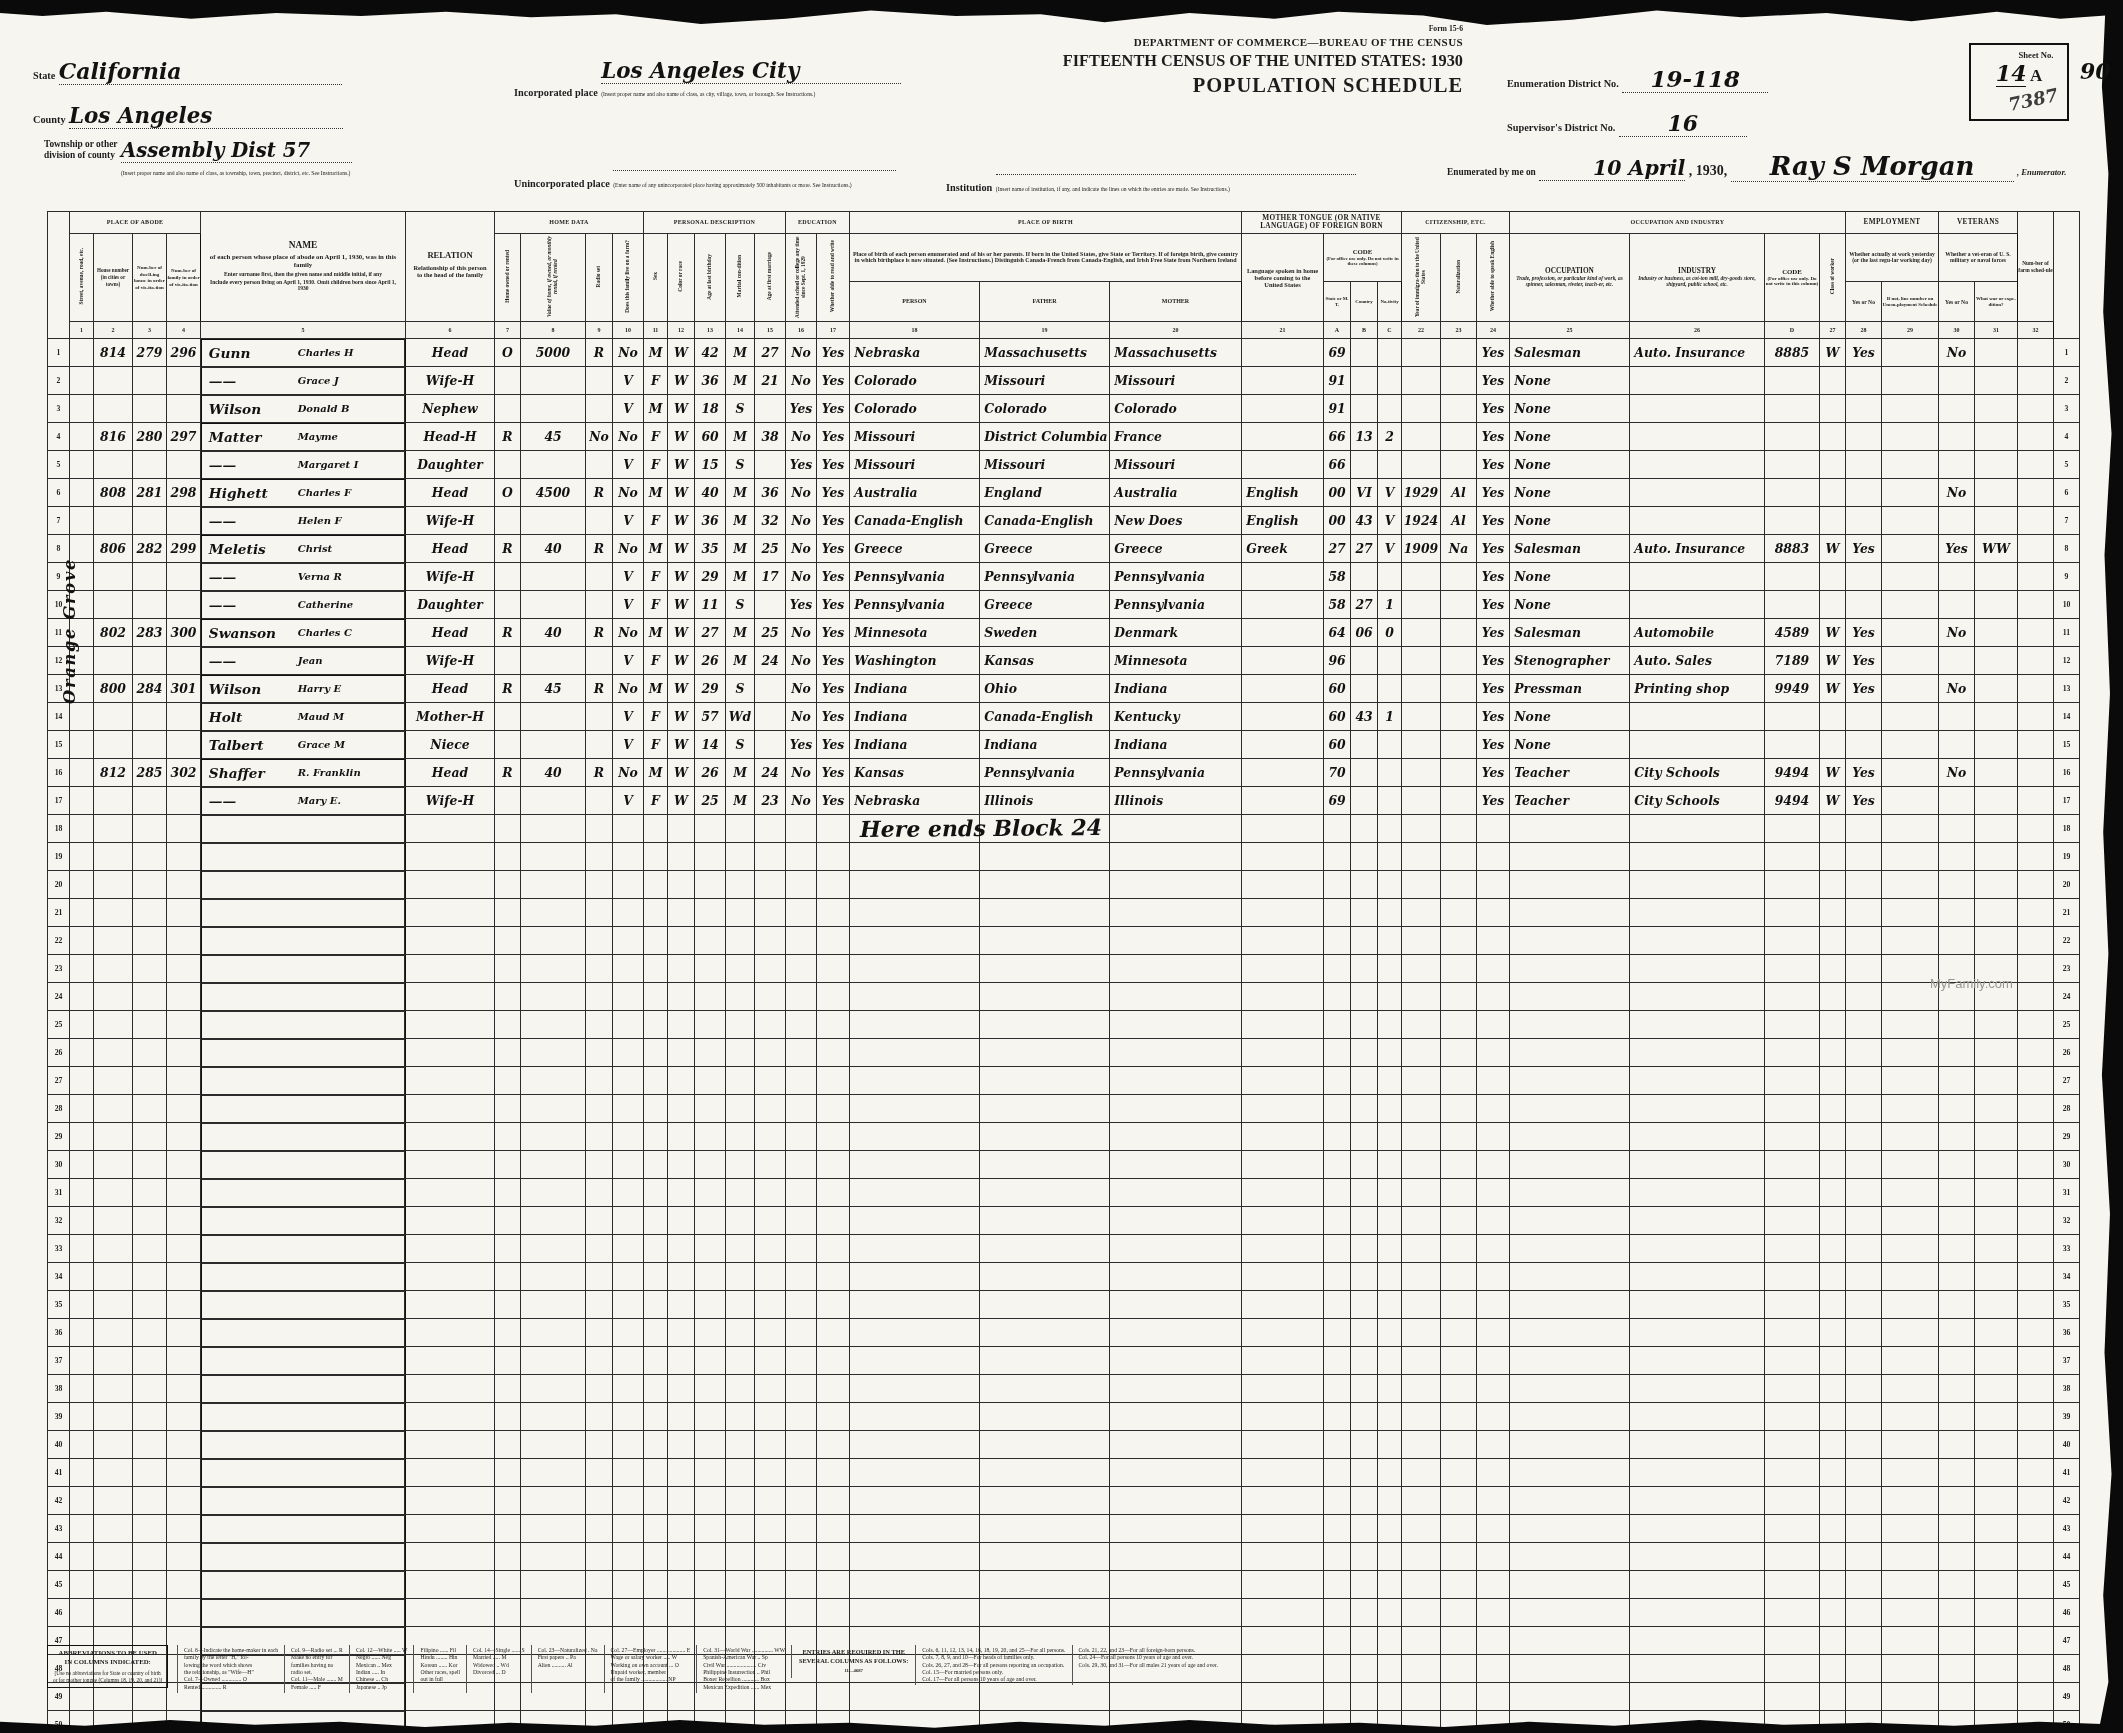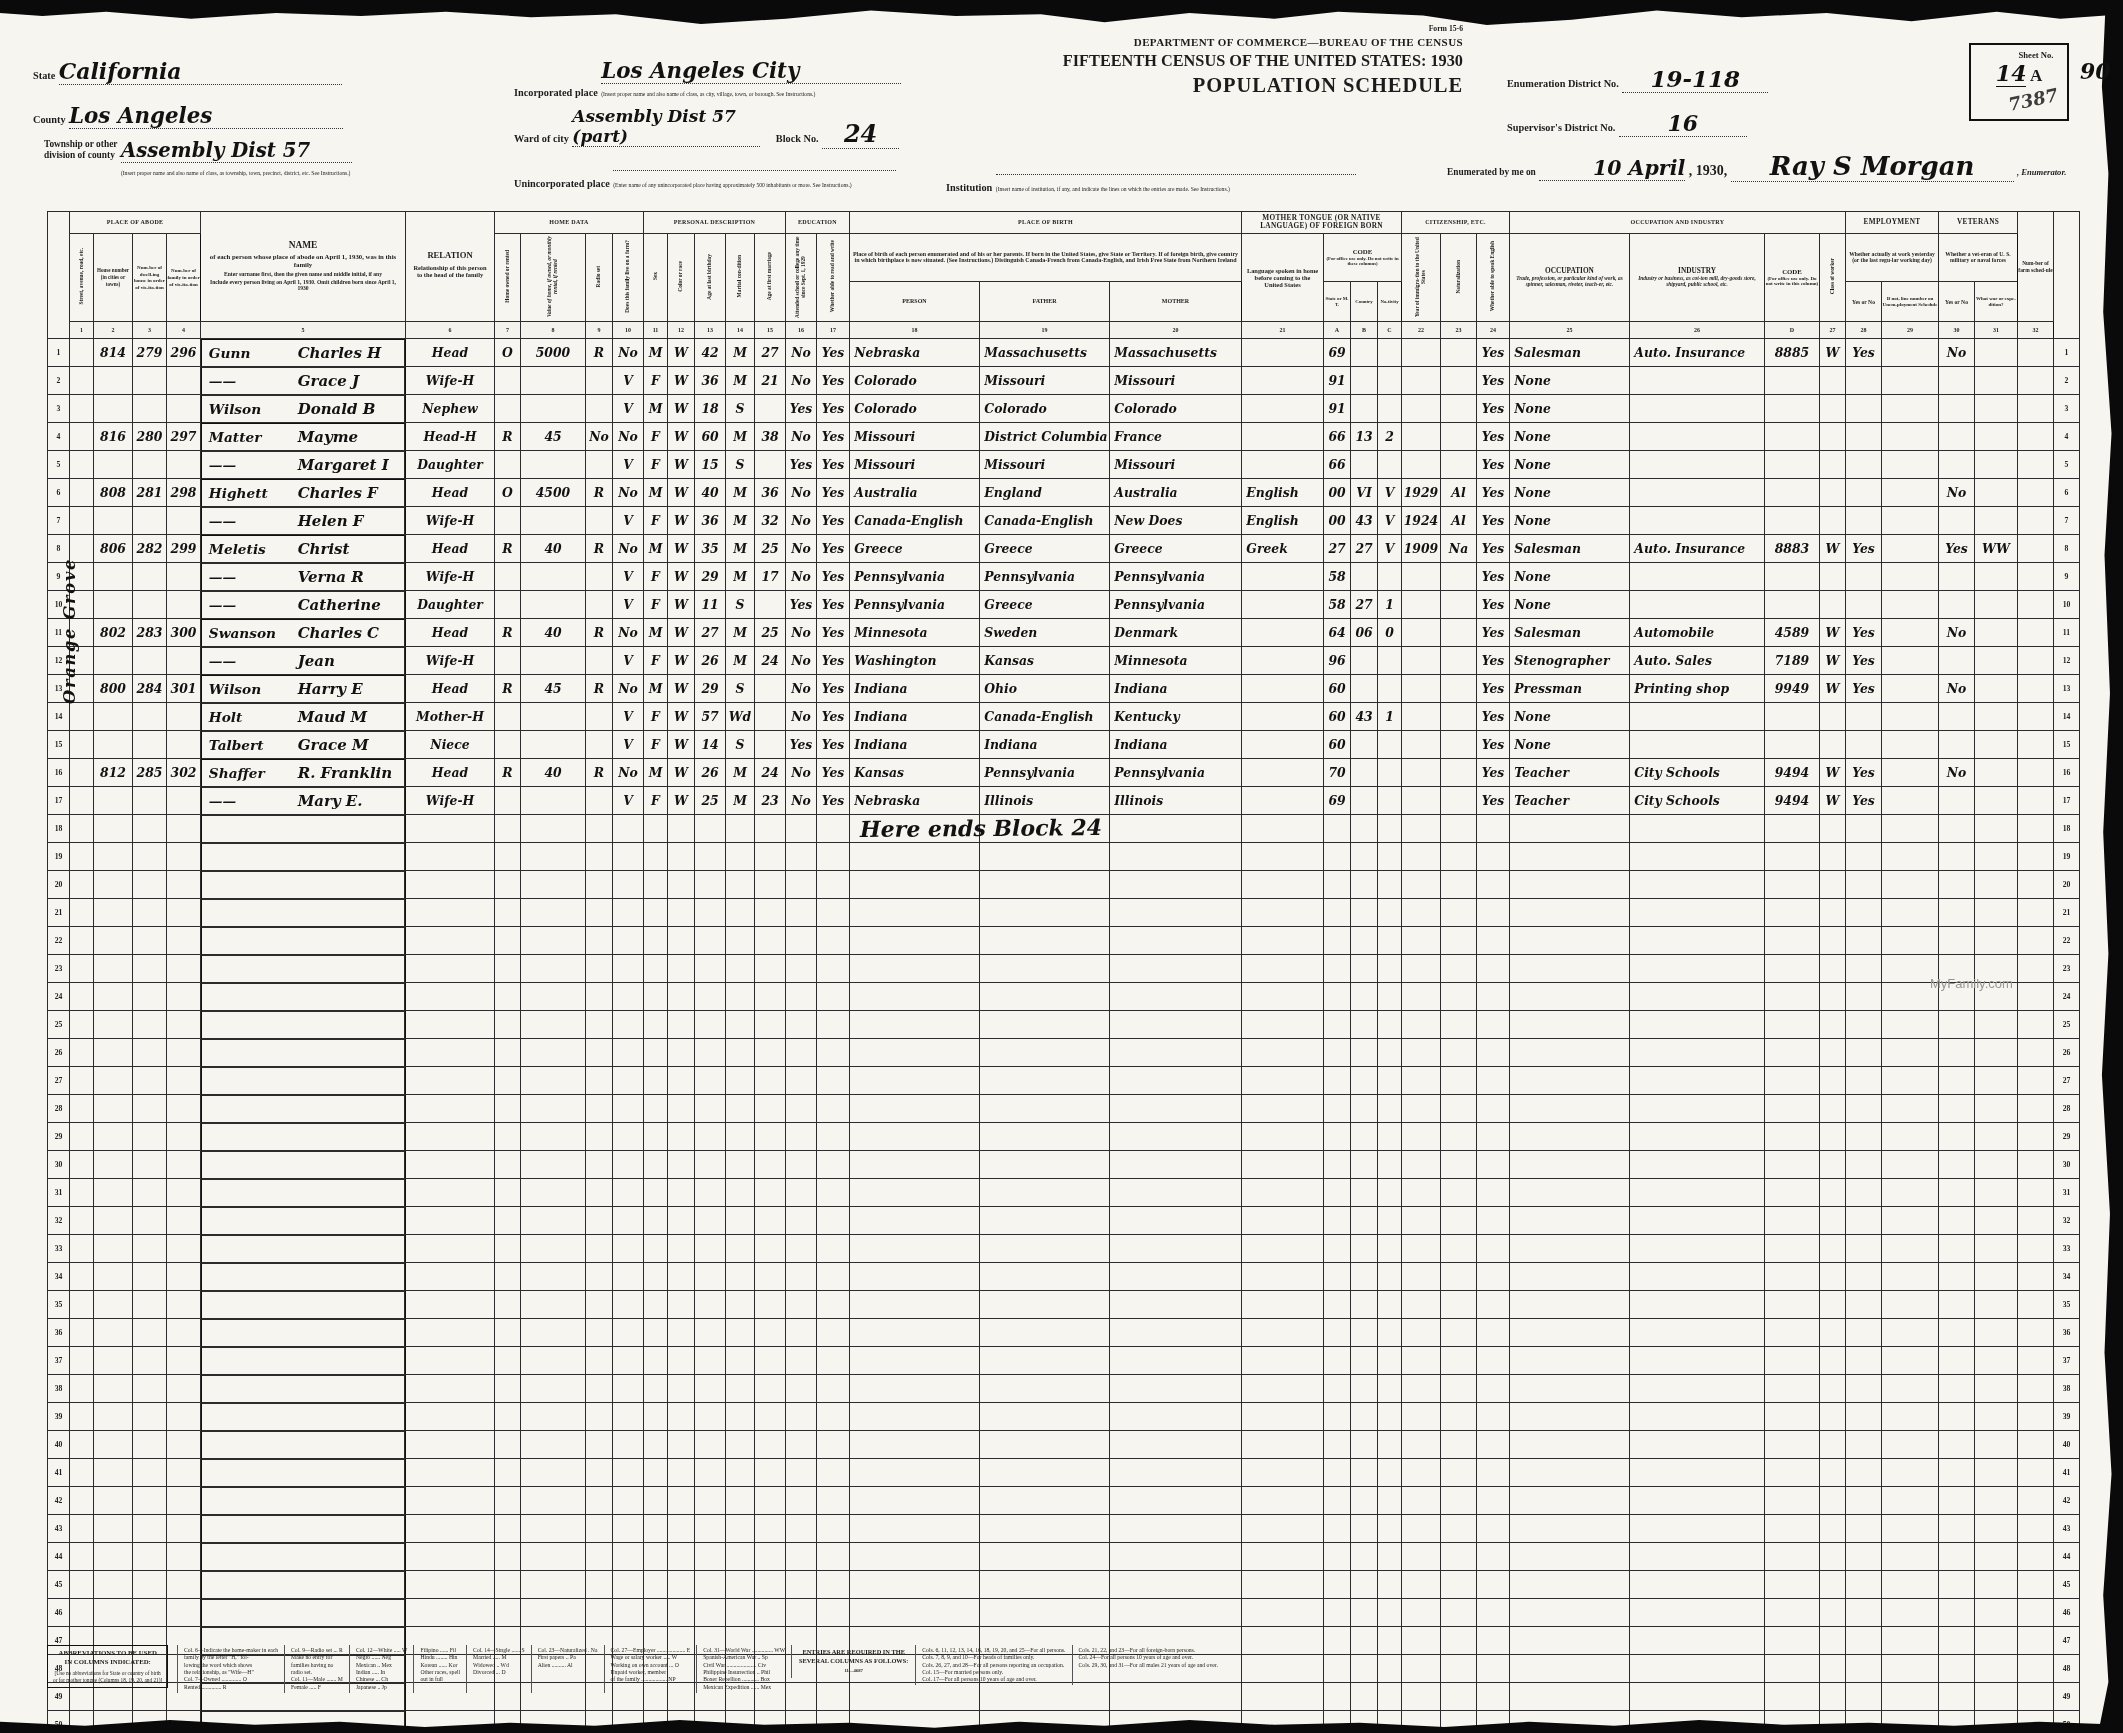--- a/index.html
+++ b/index.html
@@ -42,21 +42,21 @@
   .notecell{font-size:6.2px;text-align:left;padding:1.7px 3.4px;vertical-align:top;line-height:1.25;}
   .gL{border-left:1.7px solid #111 !important;}
   tbody td{height:26px;font-size:13px;text-align:center;vertical-align:middle;
            border-left:0.9px solid #3a3a3a;border-right:0.9px solid #3a3a3a;
            border-top:0.9px dotted #8a8a8a;border-bottom:0.9px dotted #8a8a8a;}
   tbody tr.hh td{border-top:1.7px solid #111;}
   tbody td.ln{font-family:"Liberation Serif",serif;font-style:normal;font-weight:bold;font-size:7.7px;color:#222;}
   tbody td.tl{text-align:left;padding-left:4.3px;}
   td.namecell{display:flex;align-items:center;height:26px;border-top:0.9px dotted #8a8a8a;border-bottom:0.9px dotted #8a8a8a;}
   .sur{width:44%;padding-left:6.8px;font-size:13.7px;text-align:left;}
-  .giv{font-size:15px;text-align:left;}
+  .giv{font-size:10px;text-align:left;}
   tbody td.hw{font-size:12.4px;}
   
   .street-vert{position:absolute;left:60px;top:387px;height:317px;writing-mode:vertical-rl;
      transform:rotate(180deg);font-size:16.3px;letter-spacing:1.7px;z-index:5;}
   .annotation{position:absolute;left:860px;top:815px;font-size:22px;z-index:5;transform:rotate(-.5deg);}
   .watermark{position:absolute;left:1930px;top:976px;font-size:13px;color:#9a978f;
      font-family:"Liberation Sans",sans-serif;z-index:6;}
   .stamp90{position:absolute;left:2080px;top:58px;font-size:22px;font-weight:bold;z-index:31;color:#111;}
   .stamp7387{position:absolute;left:2008px;top:89px;font-size:18px;color:#3d3d3d;transform:rotate(-12deg);z-index:31;}
   
@@ -94,26 +94,20 @@
         <span class="tiny">(Insert proper name and also name of class, as township, town, precinct, district, etc.  See Instructions.)</span>
       </span>
     </div>
 
     <div class="abs" style="left:514px;top:34px;">
       <span class="lbl">Incorporated place</span>
       <span style="display:inline-block;vertical-align:bottom;">
         <span class="fline" style="width:300px;"><span class="hw" style="font-size:21.4px;">Los Angeles City</span></span><br>
         <span class="tiny">(Insert proper name and also name of class, as city, village, town, or borough.  See Instructions.)</span>
       </span>
-    </div>
-    <div class="abs" style="left:514px;top:82px;">
-      <span class="lbl">Ward of city</span>
-      <span class="fline" style="width:188px;"><span class="hw" style="font-size:17px;">Assembly Dist 57 (part)</span></span>
-      <span class="lbl" style="margin-left:12px;">Block No.</span>
-      <span class="fline" style="width:77px;text-align:center;"><span class="hw" style="font-size:24px;">24</span></span>
     </div>
     <div class="abs" style="left:514px;top:135px;">
       <span class="lbl">Unincorporated place</span>
       <span style="display:inline-block;vertical-align:bottom;">
         <span class="fline" style="width:283px;"></span><br>
         <span class="tiny">(Enter name of any unincorporated place having approximately 500 inhabitants or more.  See Instructions.)</span>
       </span>
     </div>
 
     <div class="abs ctr" style="left:984px;top:0px;width:479px;">

